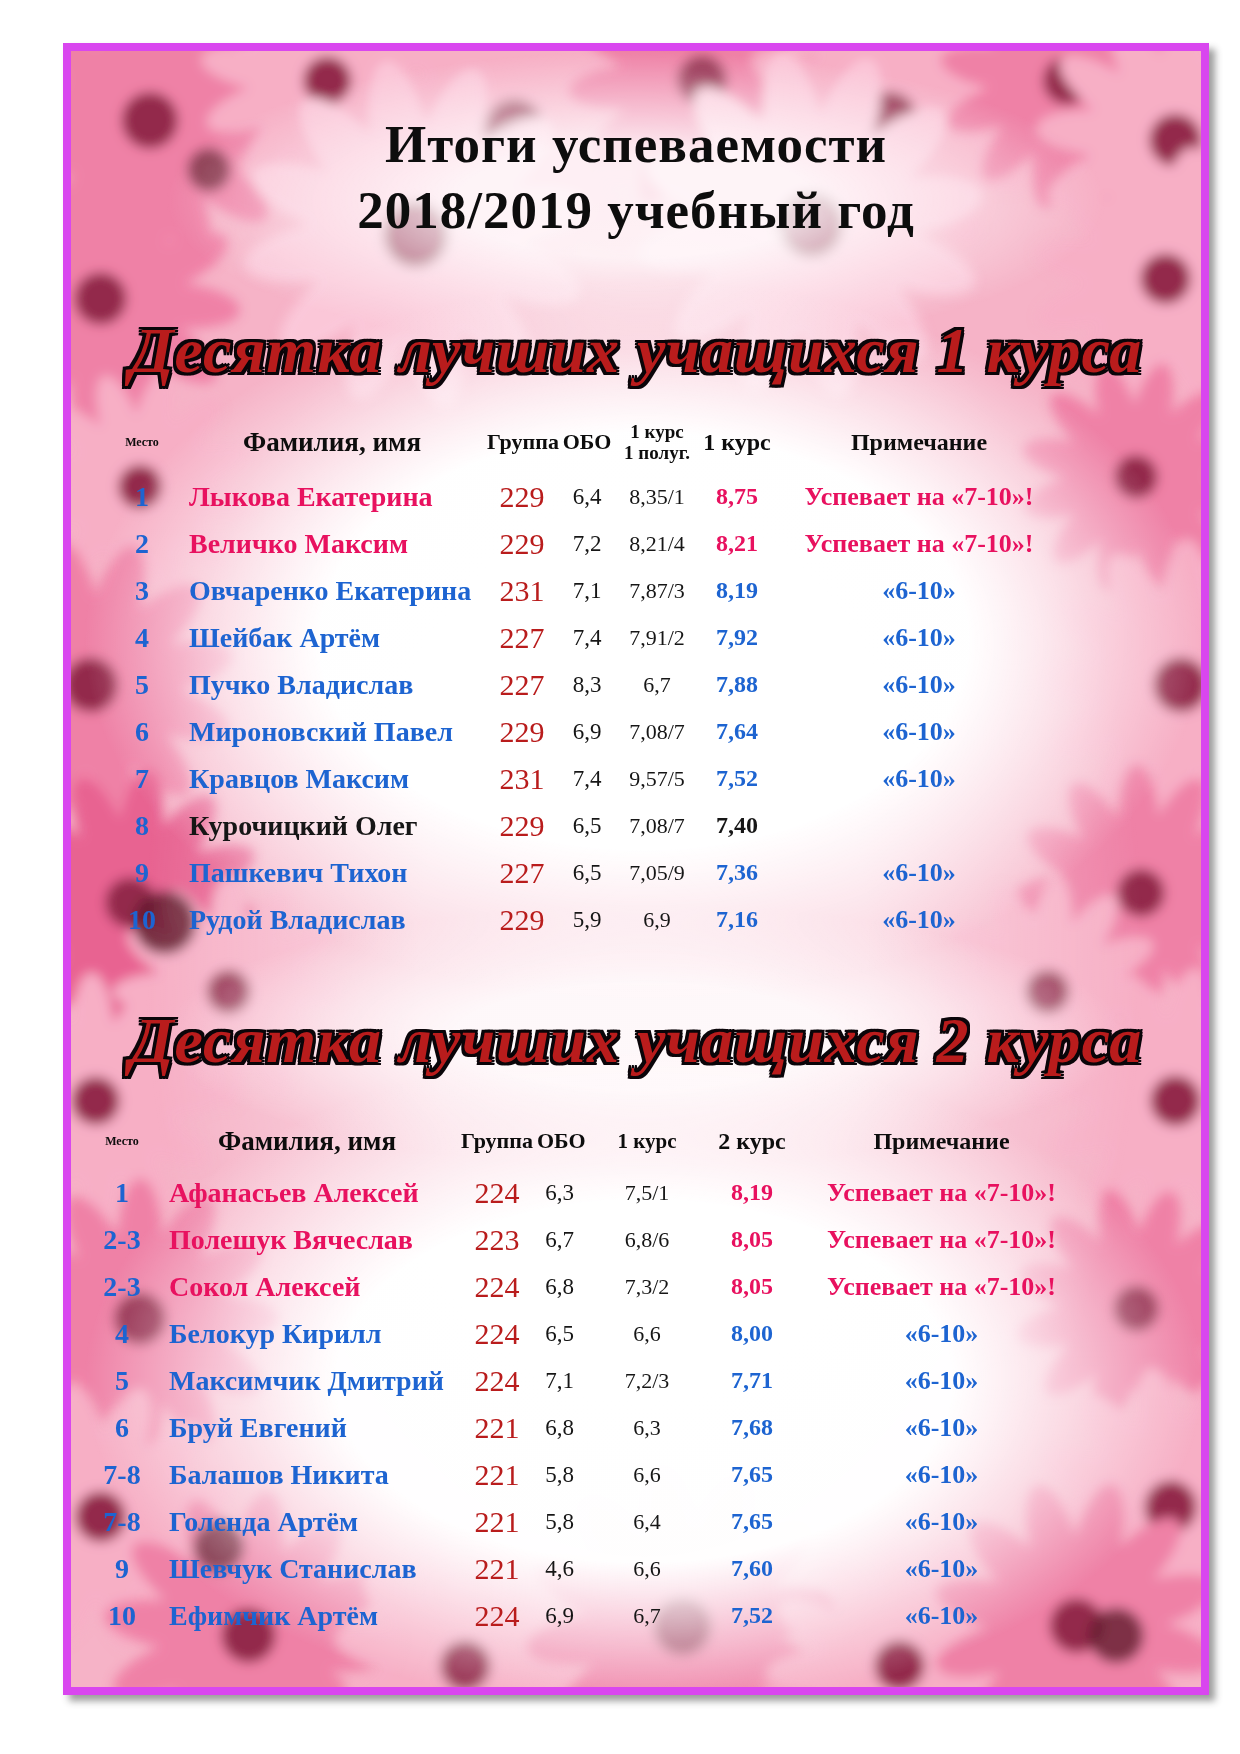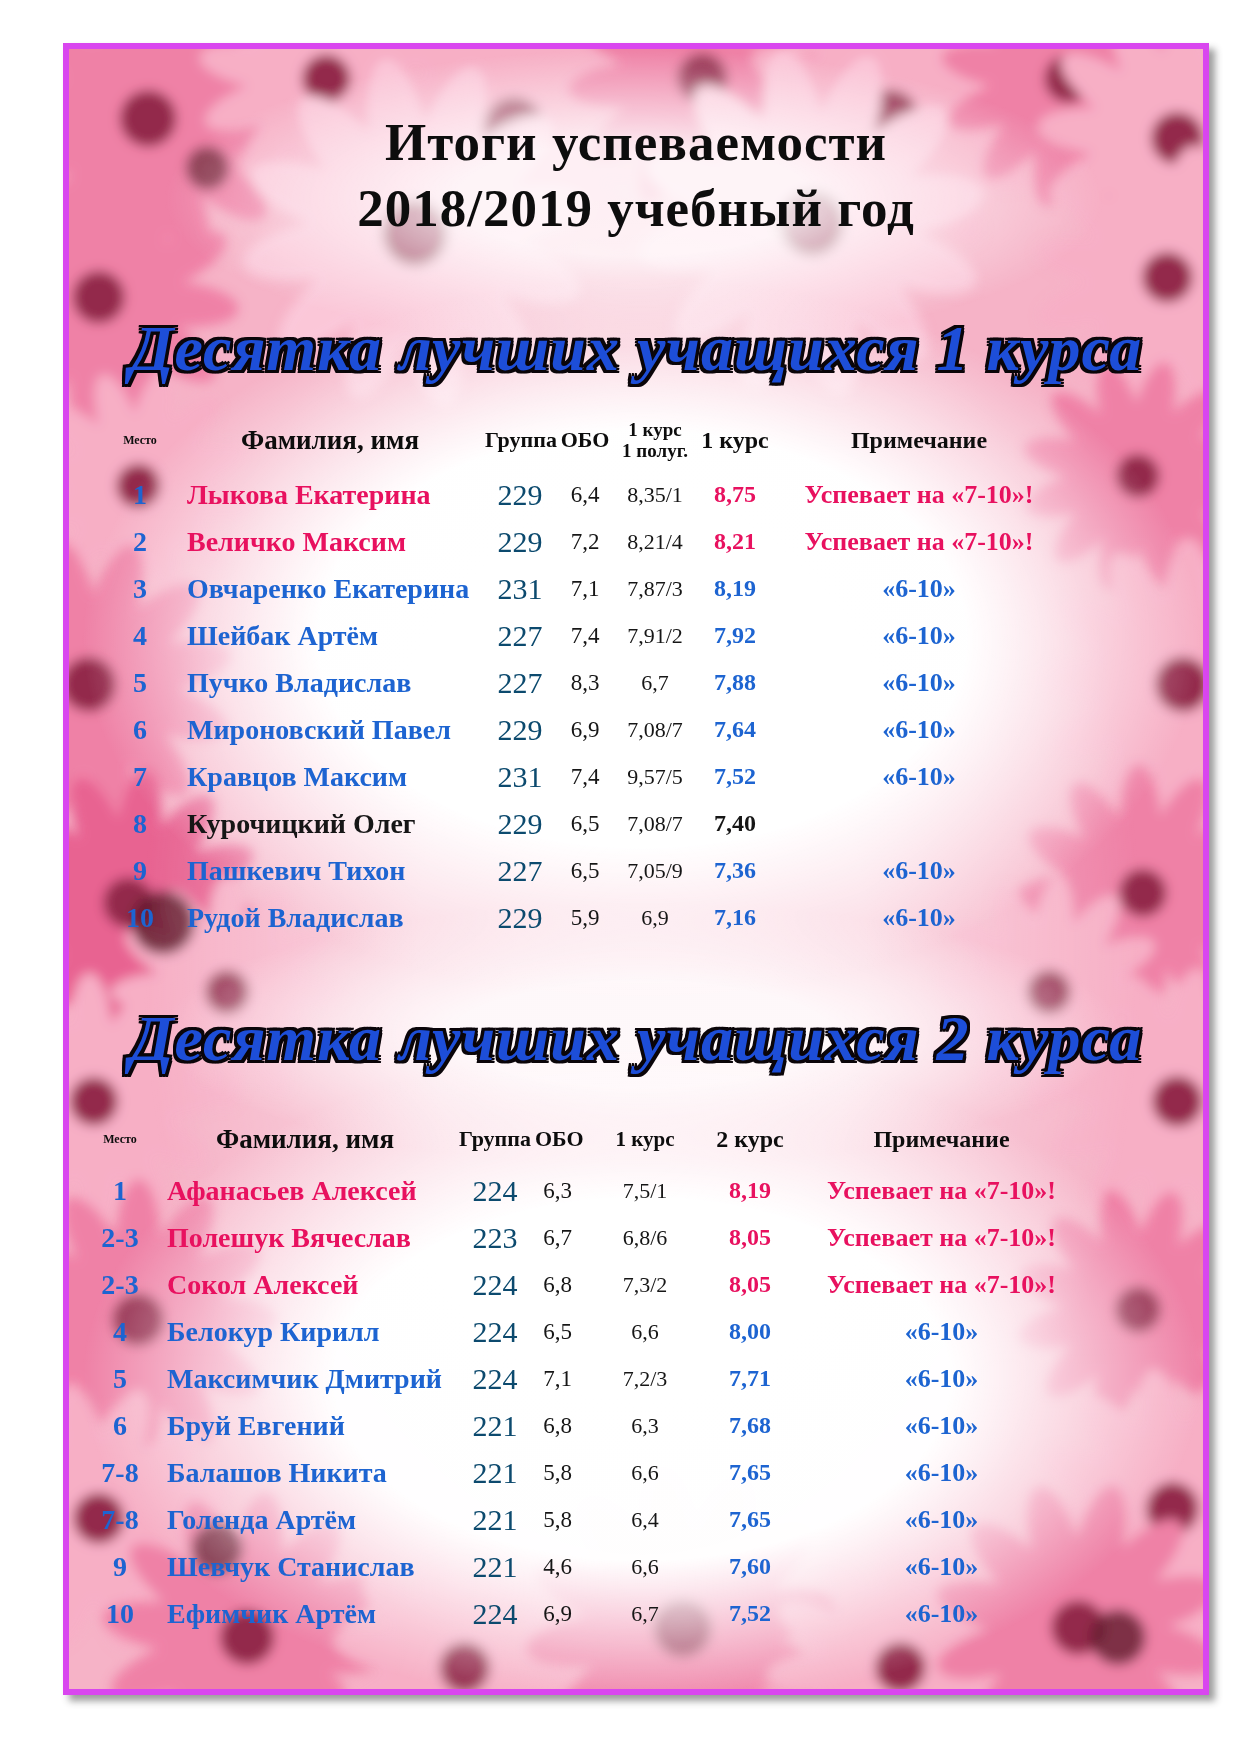--- a/index.html
+++ b/index.html
@@ -3,21 +3,21 @@
 <meta charset="utf-8">
 <style>
   html,body{margin:0;padding:0;}
   body{
     width:1240px;height:1754px;background:#ffffff;position:relative;
     font-family:"Liberation Serif","DejaVu Serif",serif;
     -webkit-font-smoothing:antialiased;
   }
   .frame{
     position:absolute;left:63px;top:43px;width:1146px;height:1652px;
-    border:6px solid #d946ef;box-sizing:border-box;
+    border:8px solid #d946ef;box-sizing:border-box;
     box-shadow:6px 6px 7px rgba(40,40,40,.45);
     background:#f6b3c7;overflow:hidden;
   }
   .flowers{position:absolute;left:0;top:0;width:100%;height:100%;}
   .wash{
     position:absolute;left:0;top:0;width:100%;height:100%;
     background-image:
       radial-gradient(ellipse 560px 360px at 573px 590px,  rgba(255,255,255,.99) 58%, rgba(255,255,255,0) 100%),
       radial-gradient(ellipse 560px 330px at 573px 1330px, rgba(255,255,255,.99) 55%, rgba(255,255,255,0) 100%),
       radial-gradient(ellipse 470px 150px at 565px 150px,  rgba(255,255,255,.80) 38%, rgba(255,255,255,0) 100%),
@@ -26,21 +26,21 @@
   }
   .content{position:absolute;left:0;top:0;width:100%;height:100%;}
 
   .main-title{
     position:absolute;top:60px;left:0;right:0;text-align:center;
     font-weight:bold;color:#0d0d0d;font-size:53px;line-height:66px;letter-spacing:1px;
   }
   .script-heading{
     position:absolute;left:0;right:0;text-align:center;
     font-style:italic;font-weight:bold;font-size:64px;line-height:80px;
-    color:#1d4ed8;letter-spacing:1px;
+    color:#b91c1c;letter-spacing:1px;
     text-shadow:
       -3px -3px 0 #0a0509, 3px -3px 0 #0a0509,
       -3px  3px 0 #0a0509, 3px  3px 0 #0a0509,
       -3px  0   0 #0a0509, 3px  0   0 #0a0509,
        0   -3px 0 #0a0509, 0    3px 0 #0a0509;
   }
   .script1{top:260px;}
   .script2{top:950px;}
 
   .table{position:absolute;left:0;right:0;}
@@ -58,21 +58,21 @@
   .h-name{font-size:27px;}
   .h-group{font-size:22px;}
   .h-obo{font-size:22px;}
   .h-sem{font-size:19px;line-height:21px;font-weight:bold;}
   .t2 .h-sem{font-size:21px;}
   .h-course{font-size:24px;}
   .h-note{font-size:24px;}
 
   .cell-place{font-weight:bold;font-size:28px;color:#1d64d1;}
   .cell-name{text-align:left;padding-left:12px;font-weight:bold;font-size:28px;}
-  .cell-group{font-size:30px;color:#0c4a6e;font-weight:normal;}
+  .cell-group{font-size:30px;color:#b91c1c;font-weight:normal;}
   .cell-obo{font-size:23px;color:#161616;}
   .cell-sem{font-size:22px;color:#161616;}
   .cell-course{font-weight:bold;font-size:24px;}
   .cell-note{font-weight:bold;font-size:26px;}
   .row-pink  .cell-name,.row-pink  .cell-course,.row-pink  .cell-note{color:#e8115f;}
   .row-blue  .cell-name,.row-blue  .cell-course,.row-blue  .cell-note{color:#1d64d1;}
   .row-black .cell-name,.row-black .cell-course{color:#161616;}
 </style>
 </head>
 <body>

